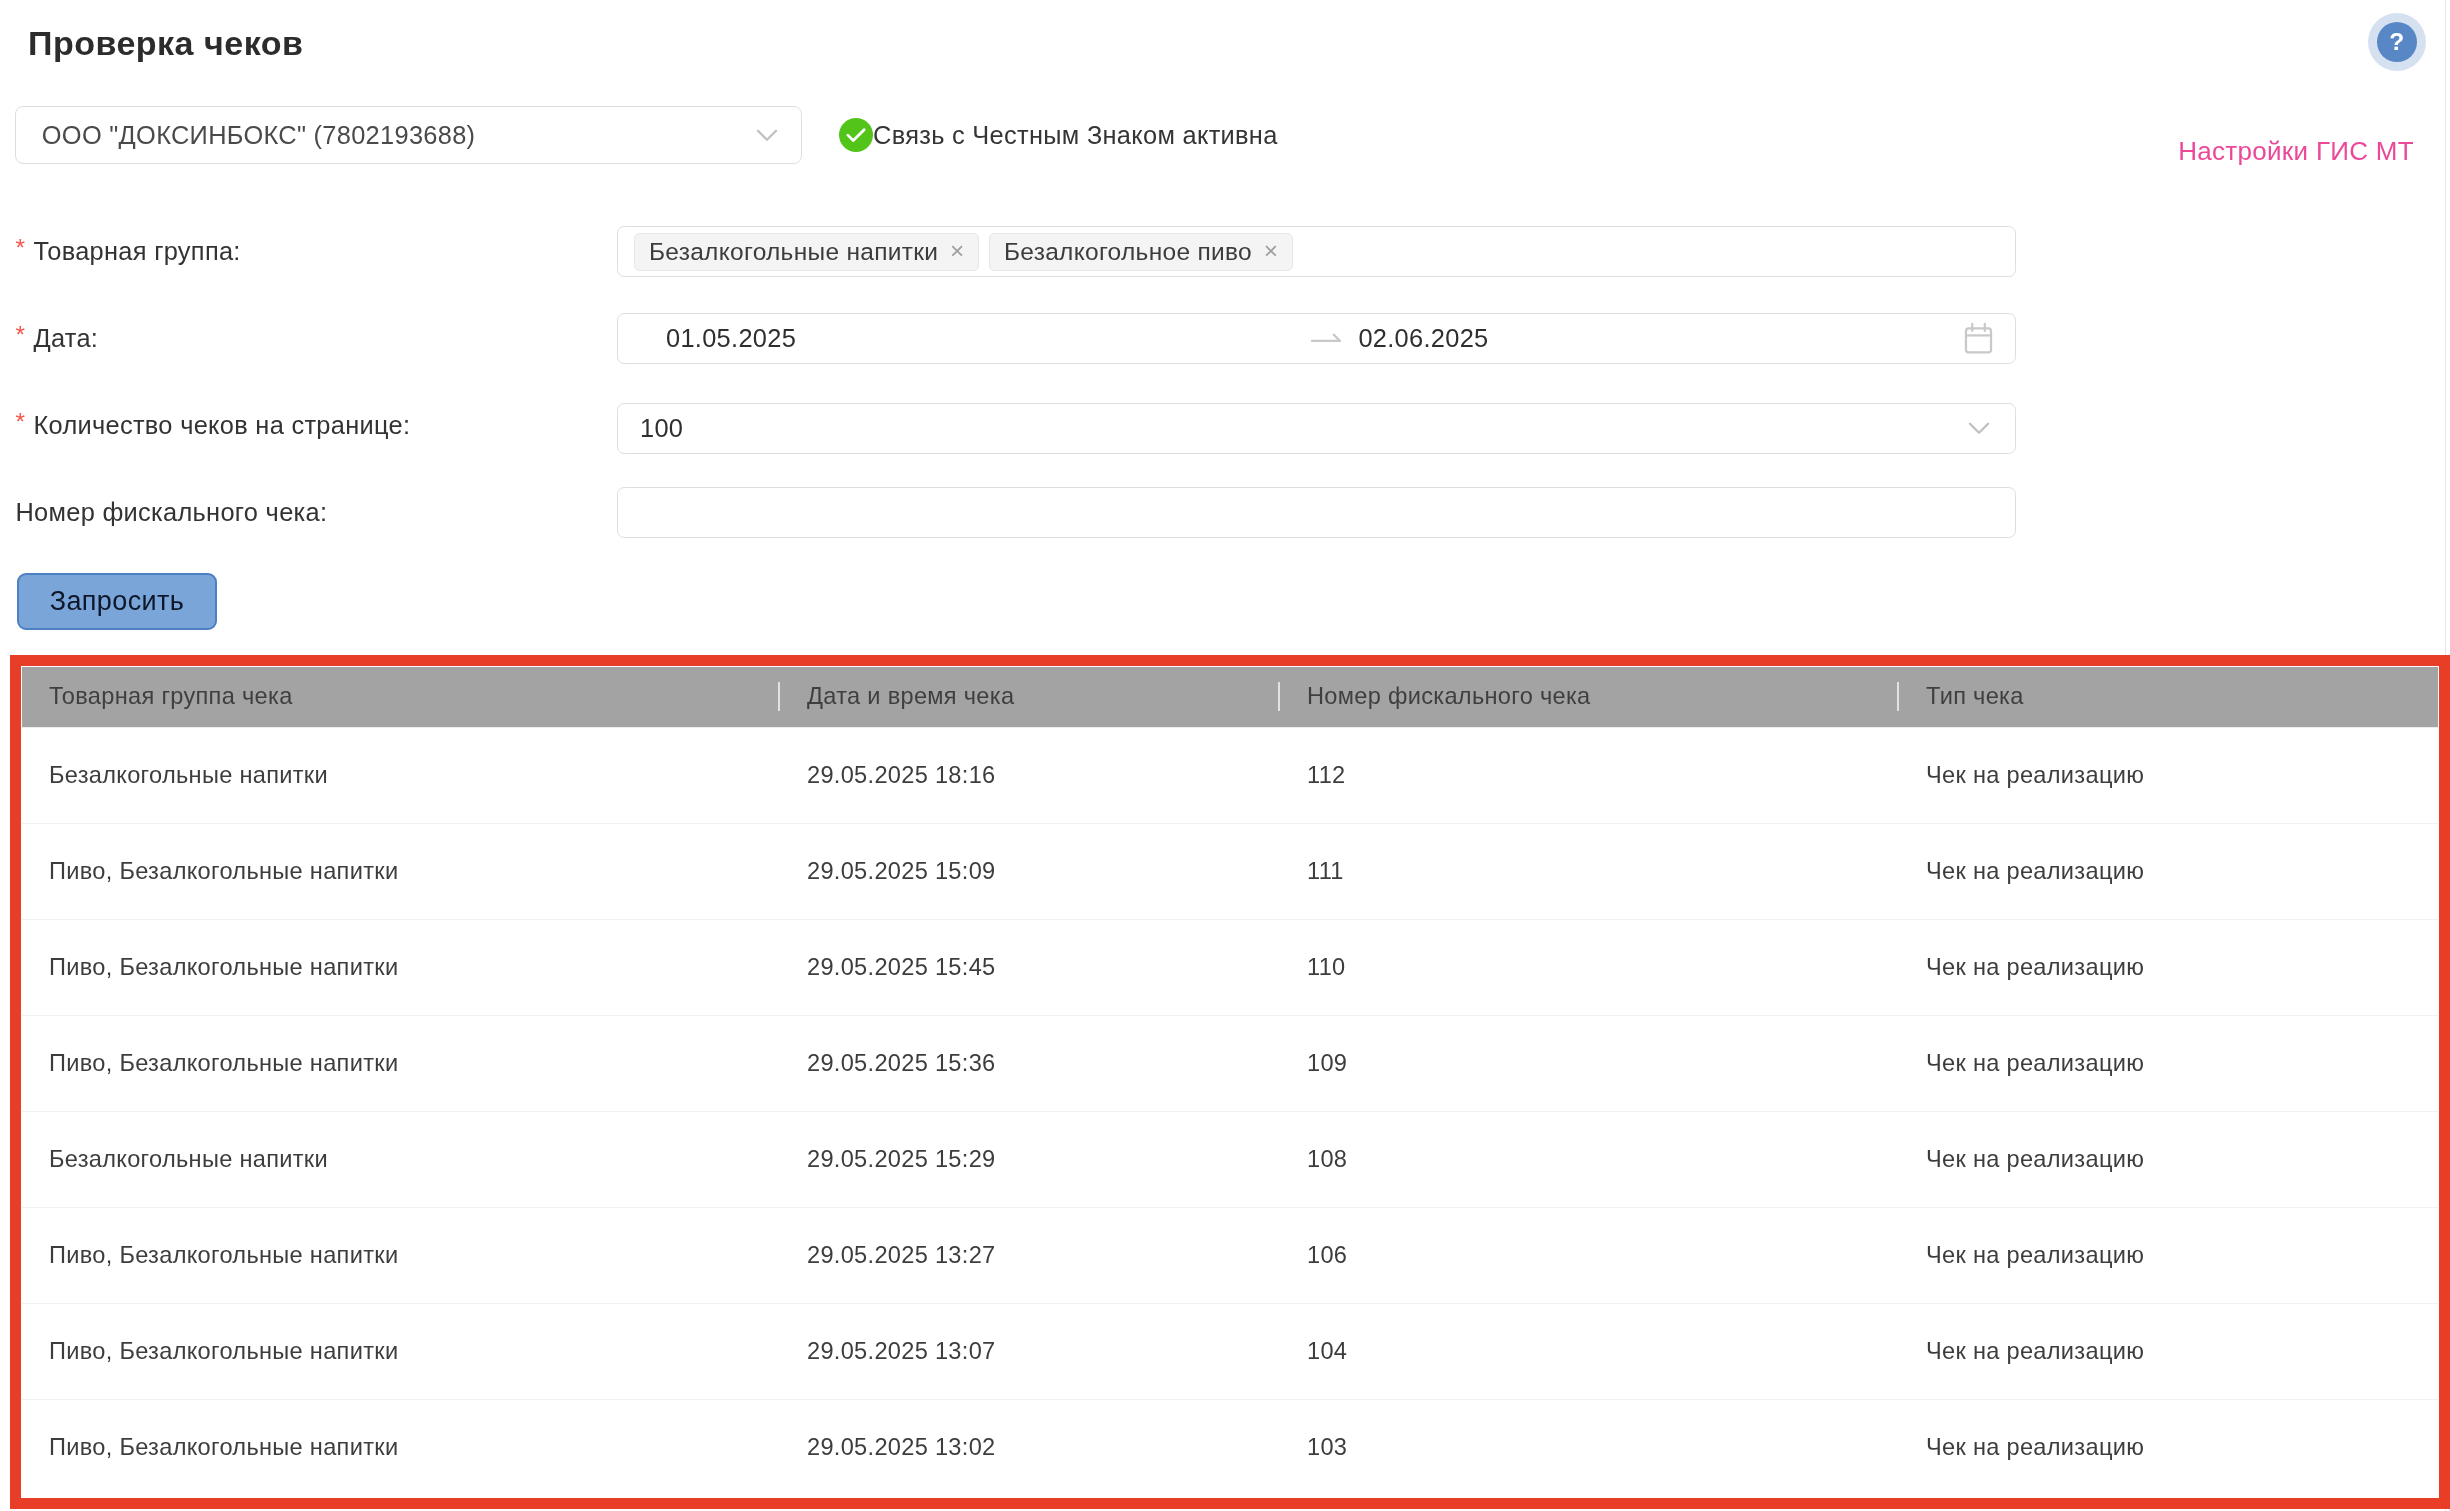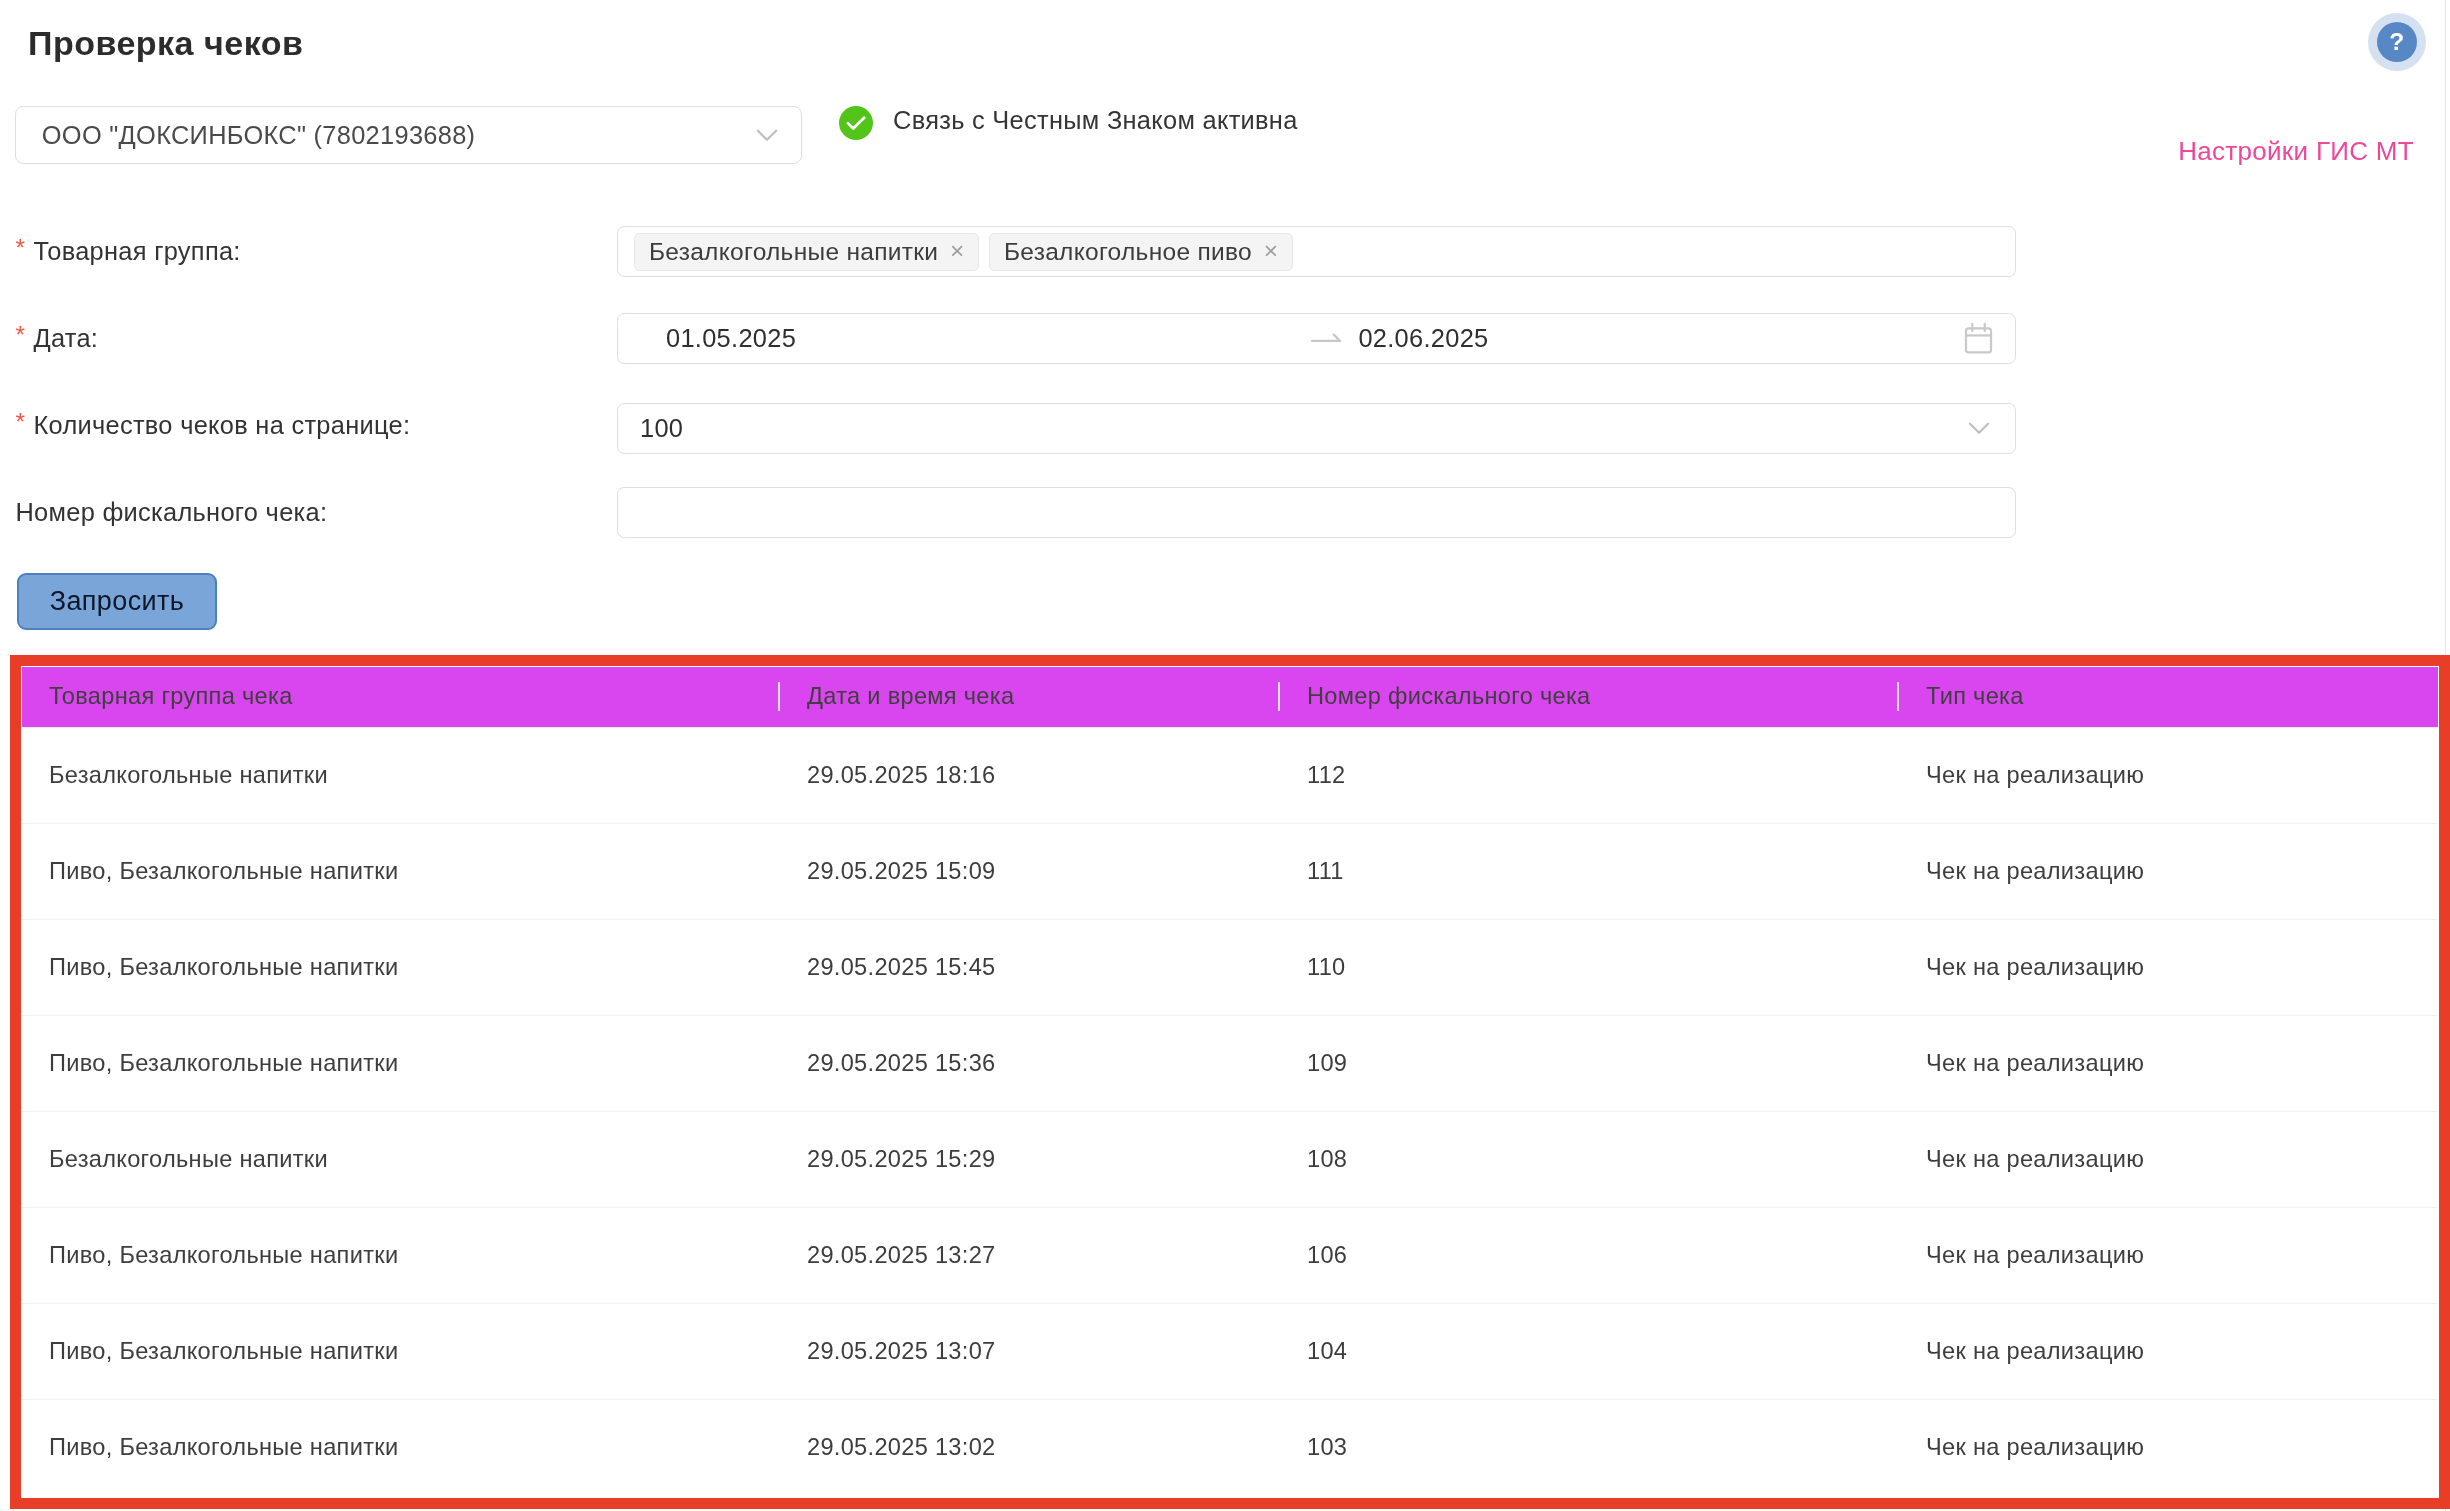--- a/index.html
+++ b/index.html
@@ -31,21 +31,21 @@
     display:flex; align-items:center; justify-content:center;
   }
 
   .company-select {
     position:absolute; left:15.4px; top:106px; width:787px; height:58px;
     border:1.8px solid #dedede; border-radius:8.2px; background:#fff;
     display:flex; align-items:center; justify-content:space-between;
     padding:0 23.6px 0 25.4px; font-size:25.4px; color:#4a4a4a; cursor:pointer;
   }
 
-  .status { position:absolute; left:839px; top:106px; height:58px; display:flex; align-items:flex-start; gap:20px; }
+  .status { position:absolute; left:839px; top:106px; height:58px; display:flex; align-items:center; }
   .status-dot {
     width:34px; height:34px; border-radius:50%; background:#52c41a;
     display:flex; align-items:center; justify-content:center; flex:none;
   }
   .status-text { font-size:25.4px; color:#353535; }
 
   .settings-link {
     position:absolute; right:36px; top:122px; height:58px; display:flex; align-items:center;
     color:#ec4899; font-size:26px; cursor:pointer;
   }
@@ -92,21 +92,21 @@
   .annotation-box {
     position:absolute; left:10px; top:655px; width:2440px; height:854px;
     border:11.8px solid #e83e28; pointer-events:none; z-index:5;
   }
 
   .receipts-table {
     position:absolute; left:22px; top:667px; width:2416px;
     border-collapse:collapse; table-layout:fixed;
   }
   .receipts-table thead th {
-    height:60px; background:#d946ef; text-align:left; vertical-align:middle;
+    height:60px; background:#a3a3a3; text-align:left; vertical-align:middle;
     font-size:23.6px; font-weight:500; color:#3f3f3f; padding:0 9px 0 27px;
     border-bottom:1.8px solid #ededed; position:relative;
   }
   .receipts-table thead th:not(:last-child)::after {
     content:""; position:absolute; right:0; top:15.4px; width:1.8px; height:29px; background:#e2e2e2;
   }
   .receipts-table tbody td {
     height:96px; vertical-align:middle; font-size:23.6px; color:#3d3d3d;
     padding:0 9px 0 27px; background:#ffffff; white-space:nowrap; overflow:hidden;
   }

